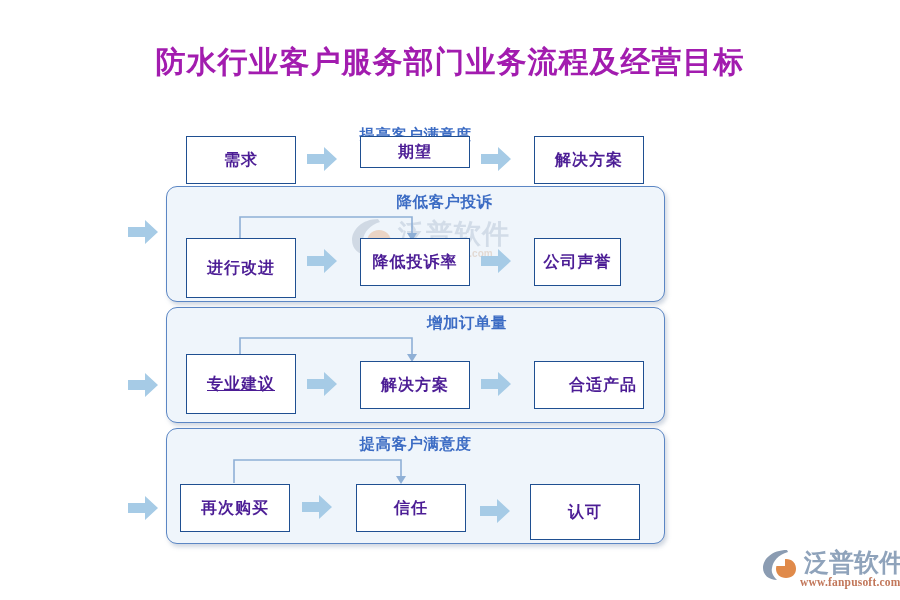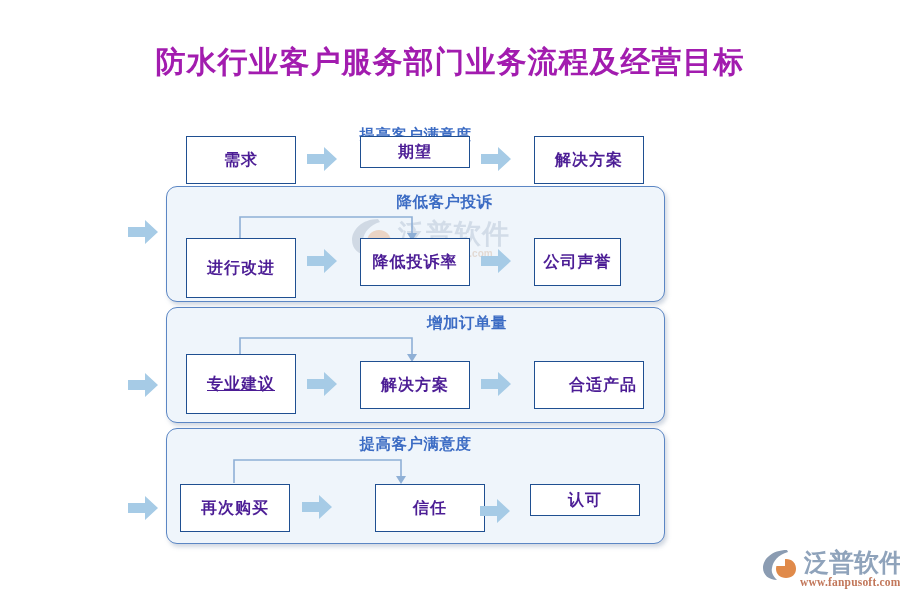--- a/index.html
+++ b/index.html
@@ -281,29 +281,29 @@
     </div>
 
     <div class="node" style="left:180px; top:484px; width:110px; height:48px;">再次购买</div>
 
     <div class="block-arrow" style="left:302px; top:494px;">
       <svg viewBox="0 0 30 26">
           <path d="M0 8 L17 8 L17 1 L30 13 L17 25 L17 18 L0 18 Z" fill="#a6cbe6"></path>
         </svg>
     </div>
 
-    <div class="node" style="left:375px; top:484px; width:110px; height:48px;">信任</div>
+    <div class="node" style="left:356px; top:484px; width:110px; height:48px;">信任</div>
 
     <div class="block-arrow" style="left:480px; top:498px;">
       <svg viewBox="0 0 30 26">
           <path d="M0 8 L17 8 L17 1 L30 13 L17 25 L17 18 L0 18 Z" fill="#a6cbe6"></path>
         </svg>
     </div>
 
-    <div class="node" style="left:530px; top:484px; width:110px; height:32px;">认可</div>
+    <div class="node" style="left:530px; top:484px; width:110px; height:56px;">认可</div>
   </div>
 
   <div id="footer-logo">
     <svg class="logo-mark" viewBox="0 0 42 34">
       <path d="M27 2 C12 2 3 11 3 20 C3 27 9 32 17 32 C13 28 11 24 12 20 C13 13 18 7 28 4 Z" fill="#8b9cb2"></path>
       <path d="M26 11 C20 11 16 15 16 21 C16 26 20 30 26 30 C32 30 36 26 36 21 C36 15 32 11 26 11 Z" fill="#e08a4a"></path>
       <path d="M24 6 C19 9 16 13 15 18 L25 18 L25 6 Z" fill="#ffffff"></path>
     </svg>
     <div class="logo-text">泛普软件</div>
     <div class="logo-url">www.fanpusoft.com</div>

